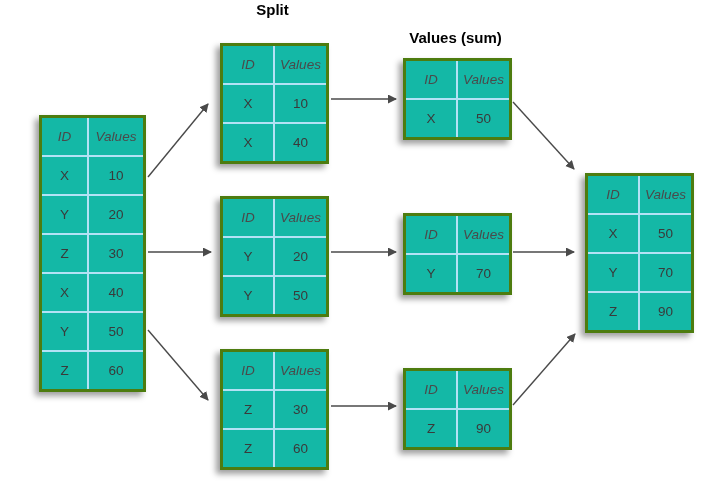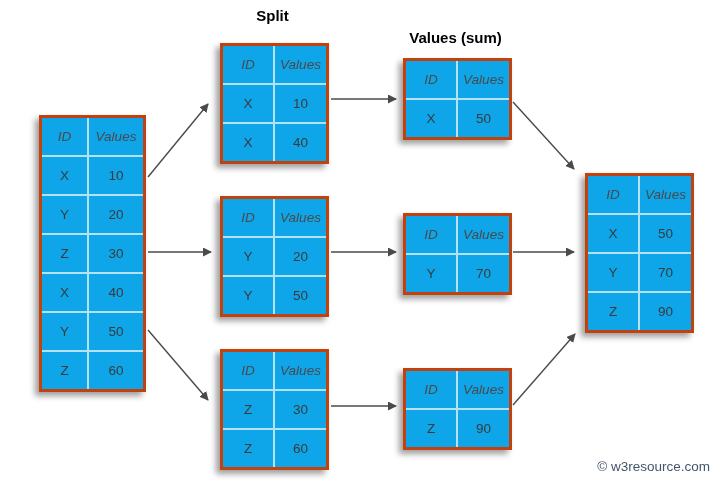--- a/index.html
+++ b/index.html
@@ -15,22 +15,22 @@
     position: absolute;
     text-align: center;
     font-size: 15px;
     font-weight: bold;
     color: #000000;
     line-height: 18px;
   }
   table.dtab {
     position: absolute;
     border-collapse: collapse;
-    background: #0ea5e9;
-    border: 3px solid #c2410c;
+    background: #14b8a6;
+    border: 3px solid #4d7c0f;
     box-shadow: -4px 4px 6px rgba(0,0,0,0.38);
   }
   table.dtab th, table.dtab td {
     border: 2px solid #b3e2f5;
     text-align: center;
     vertical-align: middle;
     height: 37px;
     padding: 0;
   }
   table.dtab th {
@@ -58,21 +58,21 @@
     bottom: 9px;
     font-size: 13.5px;
     color: #44546a;
   }
 </style>
 </head>
 <body>
 
 <div id="canvas">
 
-  <div class="tbl-title" style="left:220px; top:7px; width:105px;">Split</div>
+  <div class="tbl-title" style="left:220px; top:1px; width:105px;">Split</div>
   <div class="tbl-title" style="left:385px; top:29px; width:141px;">Values (sum)</div>
 
   <table class="dtab" style="left:39px; top:115px;">
     <tbody>
         <tr>
       <th class="cw1">ID</th>
       <th class="cw2">Values</th>
     </tr>
     <tr>
       <td>X</td>
@@ -222,15 +222,14 @@
     <line x1="148" y1="252" x2="211" y2="252" stroke="#4a4a4a" stroke-width="1.4" marker-end="url(#ah)"></line>
     <line x1="148" y1="330" x2="208" y2="400" stroke="#4a4a4a" stroke-width="1.4" marker-end="url(#ah)"></line>
     <line x1="331" y1="99" x2="396" y2="99" stroke="#4a4a4a" stroke-width="1.4" marker-end="url(#ah)"></line>
     <line x1="331" y1="252" x2="396" y2="252" stroke="#4a4a4a" stroke-width="1.4" marker-end="url(#ah)"></line>
     <line x1="331" y1="406" x2="396" y2="406" stroke="#4a4a4a" stroke-width="1.4" marker-end="url(#ah)"></line>
     <line x1="513" y1="102" x2="574" y2="169" stroke="#4a4a4a" stroke-width="1.4" marker-end="url(#ah)"></line>
     <line x1="513" y1="252" x2="574" y2="252" stroke="#4a4a4a" stroke-width="1.4" marker-end="url(#ah)"></line>
     <line x1="513" y1="405" x2="575" y2="334" stroke="#4a4a4a" stroke-width="1.4" marker-end="url(#ah)"></line>
   </svg>
 
-  <div class="watermark">© w3resource.com</div>
 
 </div>
 
 </body></html>

